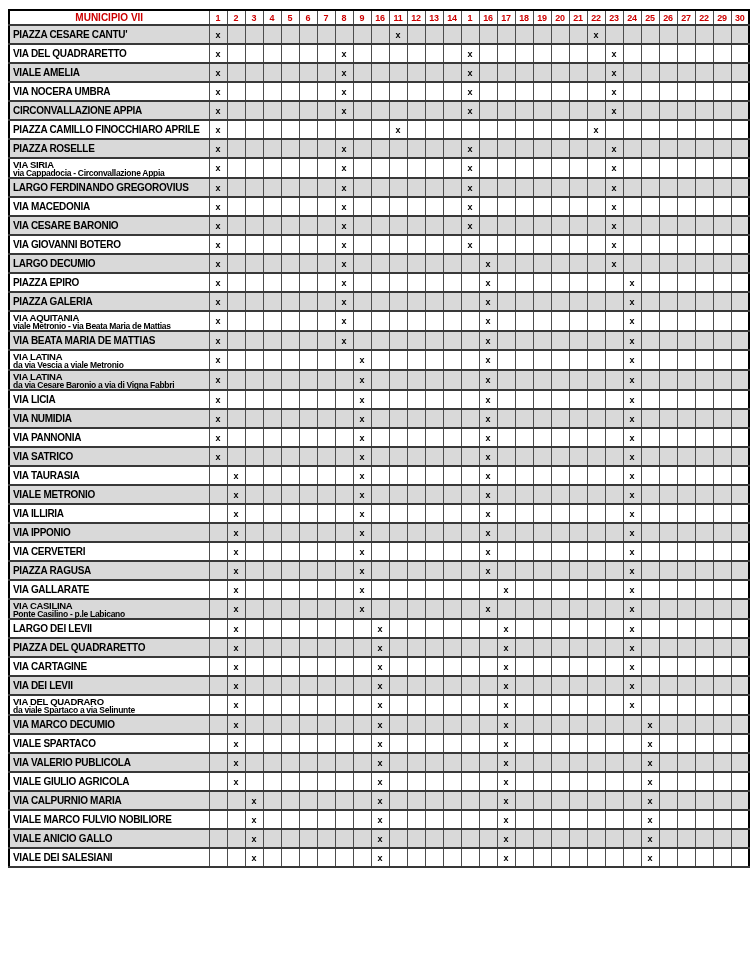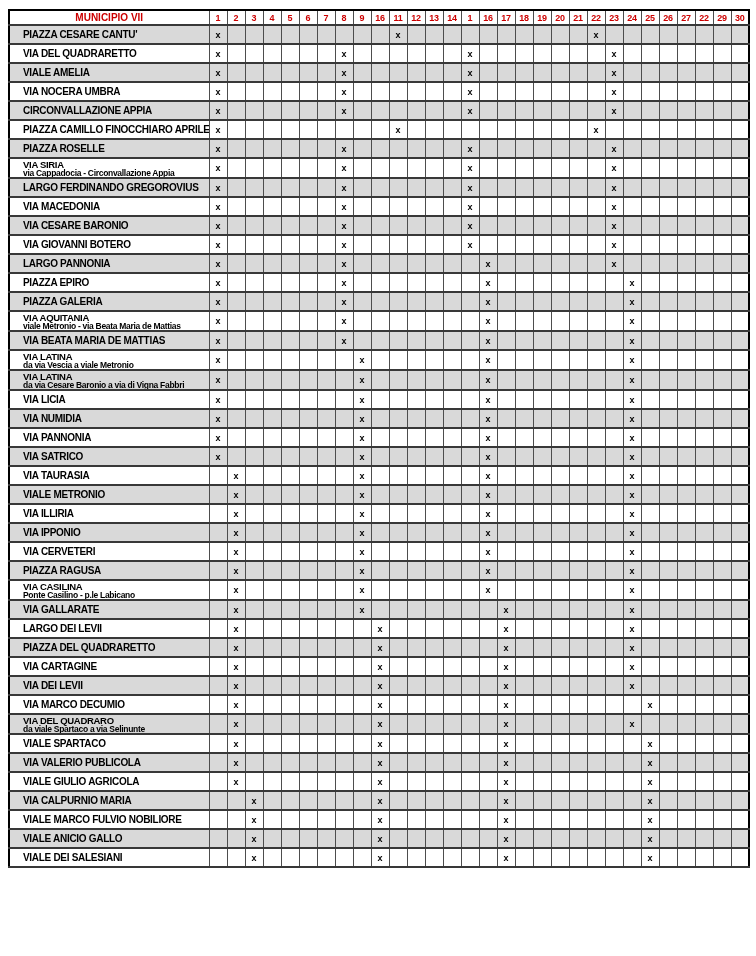--- a/index.html
+++ b/index.html
@@ -20,21 +20,21 @@
     letter-spacing:-0.2px;
   }
   thead th.title{font-size:10px;letter-spacing:0;}
   tbody td{
     height:17px;border-left:1px solid var(--gridv);border-right:1px solid var(--gridv);
     border-top:2px solid var(--gridh);border-bottom:2px solid var(--gridh);
     font-weight:bold;font-size:9px;text-align:center;color:#000;
   }
   tbody tr:nth-child(odd) td{background:var(--rowalt);}
   tbody tr:nth-child(even) td{background:#ffffff;}
-  td.label{text-align:left;padding-left:13px;font-size:10px;letter-spacing:-0.3px;line-height:17px;}
+  td.label{text-align:left;padding-left:3px;font-size:10px;letter-spacing:-0.3px;line-height:17px;}
   td.label.two{line-height:normal;}
   td.label .l1{font-size:9.5px;line-height:9px;padding-top:1px;}
   td.label .l2{font-size:8.5px;line-height:8px;}
   td.mark{font-size:9px;}
 </style>
 </head>
 <body>
 
 <div class="sheet">
   <table>
@@ -500,21 +500,21 @@
           <td class="mark">x</td>
           <td></td>
           <td></td>
           <td></td>
           <td></td>
           <td></td>
           <td></td>
           <td></td>
         </tr>
         <tr>
-          <td class="label">LARGO PANNONIA</td>
+          <td class="label">LARGO DECUMIO</td>
           <td class="mark">x</td>
           <td></td>
           <td></td>
           <td></td>
           <td></td>
           <td></td>
           <td></td>
           <td class="mark">x</td>
           <td></td>
           <td></td>
@@ -1070,20 +1070,53 @@
           <td></td>
           <td class="mark">x</td>
           <td></td>
           <td></td>
           <td></td>
           <td></td>
           <td></td>
           <td></td>
         </tr>
         <tr>
+          <td class="label">VIA GALLARATE</td>
+          <td></td>
+          <td class="mark">x</td>
+          <td></td>
+          <td></td>
+          <td></td>
+          <td></td>
+          <td></td>
+          <td></td>
+          <td class="mark">x</td>
+          <td></td>
+          <td></td>
+          <td></td>
+          <td></td>
+          <td></td>
+          <td></td>
+          <td></td>
+          <td class="mark">x</td>
+          <td></td>
+          <td></td>
+          <td></td>
+          <td></td>
+          <td></td>
+          <td></td>
+          <td class="mark">x</td>
+          <td></td>
+          <td></td>
+          <td></td>
+          <td></td>
+          <td></td>
+          <td></td>
+        </tr>
+        <tr>
           <td class="label two">
             <div class="l1">VIA CASILINA</div>
             <div class="l2">Ponte Casilino - p.le Labicano</div>
           </td>
           <td></td>
           <td class="mark">x</td>
           <td></td>
           <td></td>
           <td></td>
           <td></td>
@@ -1106,53 +1139,20 @@
           <td></td>
           <td class="mark">x</td>
           <td></td>
           <td></td>
           <td></td>
           <td></td>
           <td></td>
           <td></td>
         </tr>
         <tr>
-          <td class="label">VIA GALLARATE</td>
-          <td></td>
-          <td class="mark">x</td>
-          <td></td>
-          <td></td>
-          <td></td>
-          <td></td>
-          <td></td>
-          <td></td>
-          <td class="mark">x</td>
-          <td></td>
-          <td></td>
-          <td></td>
-          <td></td>
-          <td></td>
-          <td></td>
-          <td></td>
-          <td class="mark">x</td>
-          <td></td>
-          <td></td>
-          <td></td>
-          <td></td>
-          <td></td>
-          <td></td>
-          <td class="mark">x</td>
-          <td></td>
-          <td></td>
-          <td></td>
-          <td></td>
-          <td></td>
-          <td></td>
-        </tr>
-        <tr>
           <td class="label">LARGO DEI LEVII</td>
           <td></td>
           <td class="mark">x</td>
           <td></td>
           <td></td>
           <td></td>
           <td></td>
           <td></td>
           <td></td>
           <td></td>
@@ -1264,53 +1264,20 @@
           <td></td>
           <td class="mark">x</td>
           <td></td>
           <td></td>
           <td></td>
           <td></td>
           <td></td>
           <td></td>
           <td class="mark">x</td>
           <td></td>
-          <td></td>
-          <td></td>
-          <td></td>
-          <td></td>
-          <td></td>
-        </tr>
-        <tr>
-          <td class="label">VIA MARCO DECUMIO</td>
-          <td></td>
-          <td class="mark">x</td>
-          <td></td>
-          <td></td>
-          <td></td>
-          <td></td>
-          <td></td>
-          <td></td>
-          <td></td>
-          <td class="mark">x</td>
-          <td></td>
-          <td></td>
-          <td></td>
-          <td></td>
-          <td></td>
-          <td></td>
-          <td class="mark">x</td>
-          <td></td>
-          <td></td>
-          <td></td>
-          <td></td>
-          <td></td>
-          <td></td>
-          <td></td>
-          <td class="mark">x</td>
           <td></td>
           <td></td>
           <td></td>
           <td></td>
           <td></td>
         </tr>
         <tr>
           <td class="label two">
             <div class="l1">VIA DEL QUADRARO</div>
             <div class="l2">da viale Spartaco a via Selinunte</div>
@@ -1333,20 +1300,53 @@
           <td></td>
           <td class="mark">x</td>
           <td></td>
           <td></td>
           <td></td>
           <td></td>
           <td></td>
           <td></td>
           <td class="mark">x</td>
           <td></td>
+          <td></td>
+          <td></td>
+          <td></td>
+          <td></td>
+          <td></td>
+        </tr>
+        <tr>
+          <td class="label">VIA MARCO DECUMIO</td>
+          <td></td>
+          <td class="mark">x</td>
+          <td></td>
+          <td></td>
+          <td></td>
+          <td></td>
+          <td></td>
+          <td></td>
+          <td></td>
+          <td class="mark">x</td>
+          <td></td>
+          <td></td>
+          <td></td>
+          <td></td>
+          <td></td>
+          <td></td>
+          <td class="mark">x</td>
+          <td></td>
+          <td></td>
+          <td></td>
+          <td></td>
+          <td></td>
+          <td></td>
+          <td></td>
+          <td class="mark">x</td>
           <td></td>
           <td></td>
           <td></td>
           <td></td>
           <td></td>
         </tr>
         <tr>
           <td class="label">VIALE SPARTACO</td>
           <td></td>
           <td class="mark">x</td>

